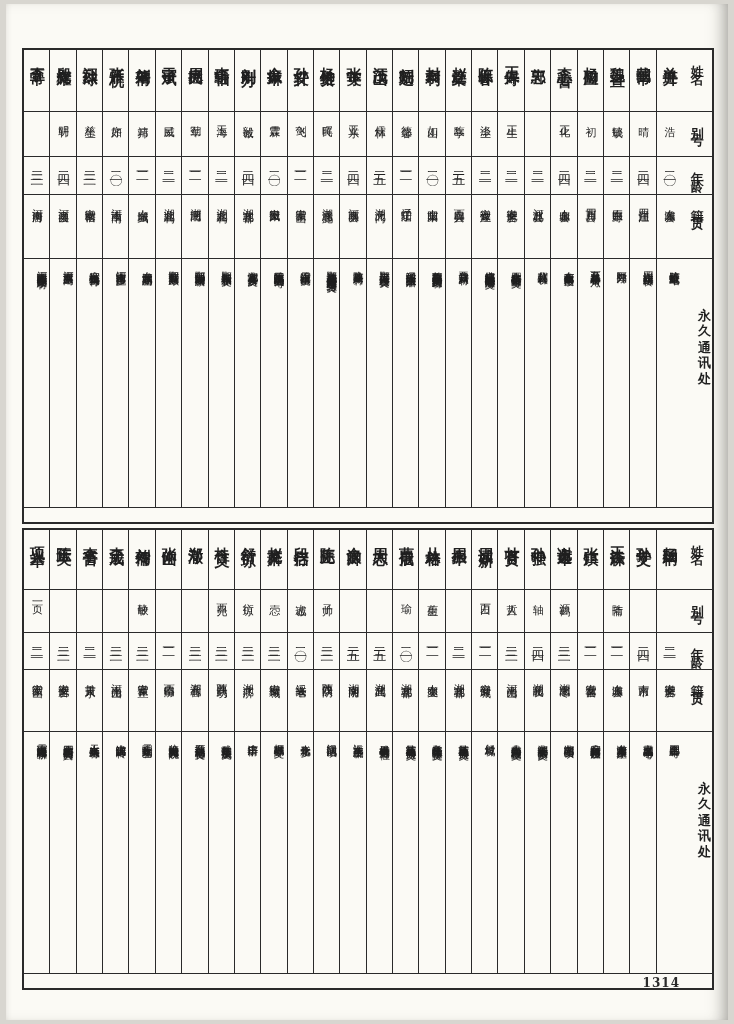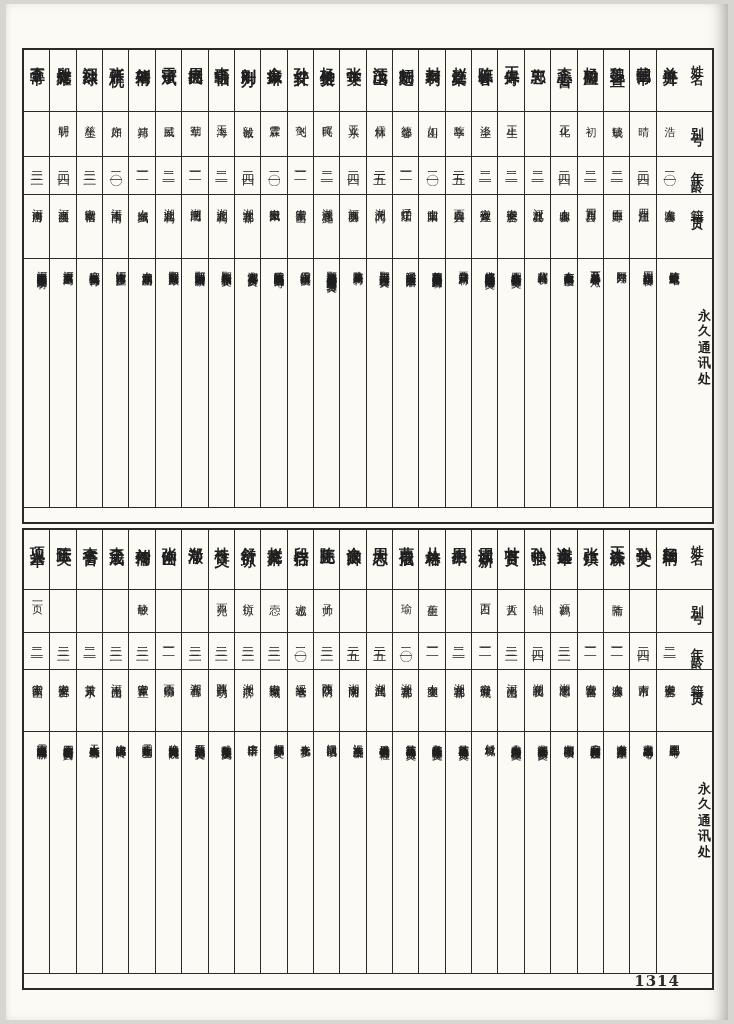--- a/index.html
+++ b/index.html
@@ -62,21 +62,21 @@
   .t-origin{ font-size:11px; }
   .t-addr{ font-size:10.5px; line-height:1.18; letter-spacing:0.5px; height:100%; }
   .h-small{ font-size:13px; font-weight:700; letter-spacing:7px; }
   .h-addr{ font-size:13px; font-weight:700; letter-spacing:16px; padding-top:34px; height:100%; }
   .footer-strip{
     flex:0 0 15px; border-top:1px solid var(--line);
   }
   .page-number{
     position:absolute; right:48px; bottom:30px;
     font-family:"DejaVu Serif", serif;
-    font-size:15px; font-weight:700; color:#2b2b2b; letter-spacing:1px;
+    font-size:12px; font-weight:700; color:#2b2b2b; letter-spacing:1px;
   }
 </style>
 </head>
 <body>
 
 <div class="page">
 
   <div class="dir-table top">
     <div class="cols">
       <div class="col header">

